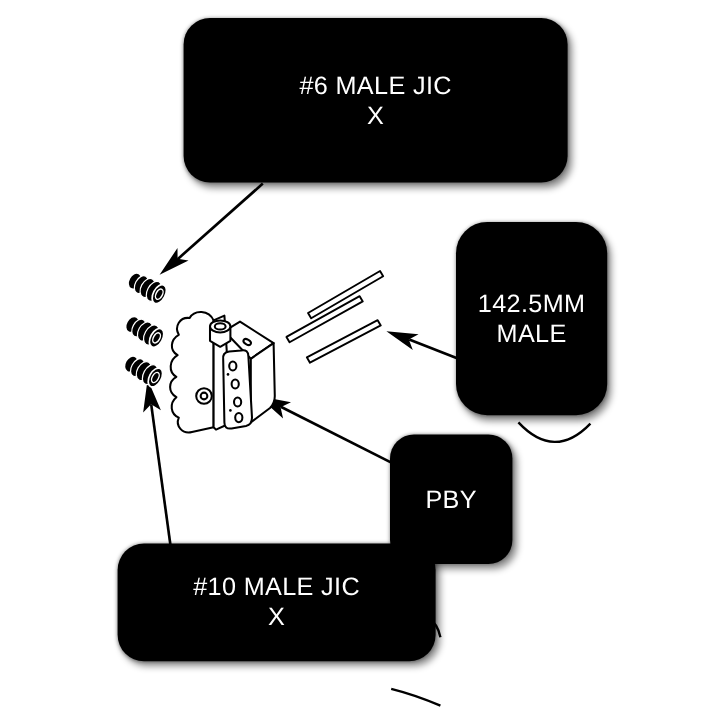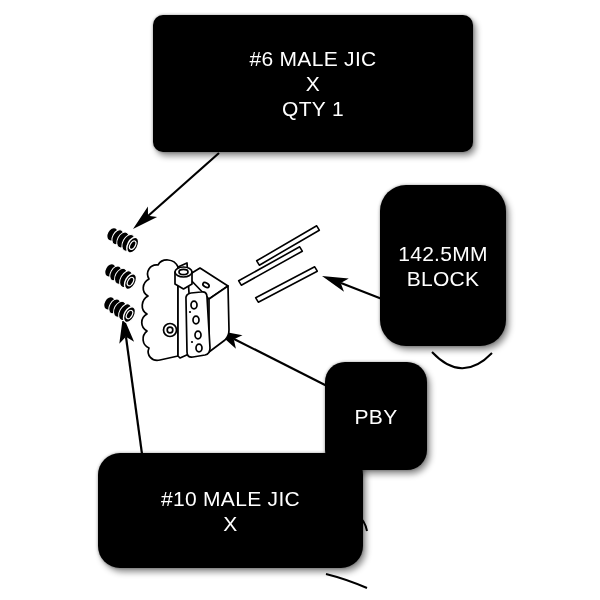--- a/index.html
+++ b/index.html
@@ -19,24 +19,24 @@
     align-items:center;
     justify-content:center;
     text-align:center;
     font-size:21px;
     line-height:25px;
     letter-spacing:0.3px;
     box-shadow:3px 4px 6px rgba(0,0,0,0.45), 0 0 3px rgba(0,0,0,0.35);
     z-index:2;
   }
   .callout .ln{white-space:nowrap;}
-  #callout-fitting6 {left:153px; top:15px;  width:320px; height:137px; border-radius:10px;}
+  #callout-fitting6 {left:153px; top:15px;  width:320px; height:137px; border-radius:22px;}
   #callout-studs    {left:380px; top:185px; width:126px; height:161px; border-radius:26px;}
   #callout-pby      {left:325px; top:362px; width:102px; height:108px;  border-radius:20px;}
-  #callout-fitting10{left:98px;  top:453px; width:265px; height:115px; border-radius:22px;}
+  #callout-fitting10{left:98px;  top:453px; width:265px; height:98px; border-radius:22px;}
   #drawing-layer{position:absolute;left:0;top:0;z-index:1;}
 </style>
 </head>
 <body>
 
 <div id="stage">
 
   <svg id="drawing-layer" width="600" height="600" viewBox="0 0 600 600" xmlns="http://www.w3.org/2000/svg">
 
     <g fill="none" stroke="#000" stroke-width="2">
@@ -121,26 +121,25 @@
       <circle cx="192" cy="342" r="1.1" fill="#000" stroke="none"></circle>
 
       <circle cx="170" cy="330" r="6.5"></circle>
       <circle cx="170" cy="330" r="2.8"></circle>
     </g>
   </svg>
 
   <div class="callout" id="callout-fitting6">
     <div class="ln">#6 MALE JIC</div>
     <div class="ln">X</div>
-    <div class="ln">QTY 1</div>
   </div>
 
   <div class="callout" id="callout-studs">
     <div class="ln">142.5MM</div>
-    <div class="ln">BLOCK</div>
+    <div class="ln">MALE</div>
   </div>
 
   <div class="callout" id="callout-pby">
     <div class="ln">PBY</div>
   </div>
 
   <div class="callout" id="callout-fitting10">
     <div class="ln">#10 MALE JIC</div>
     <div class="ln">X</div>
   </div>

